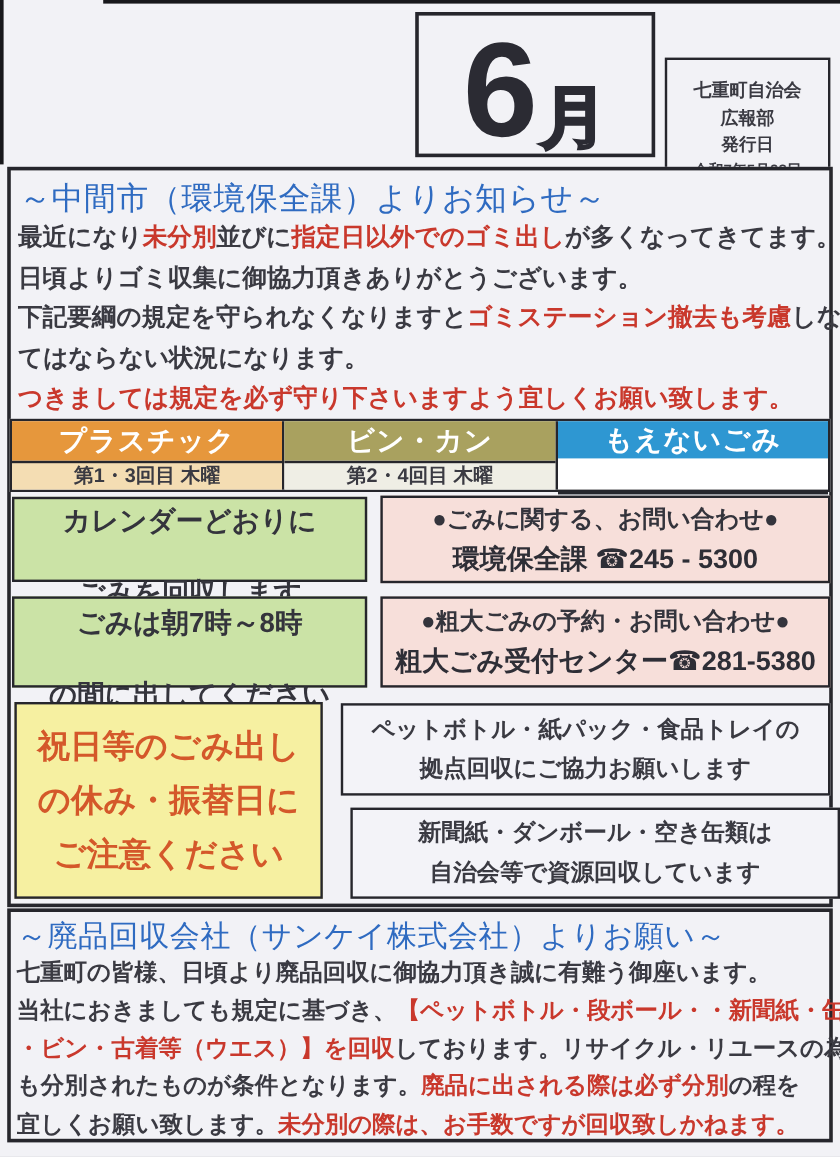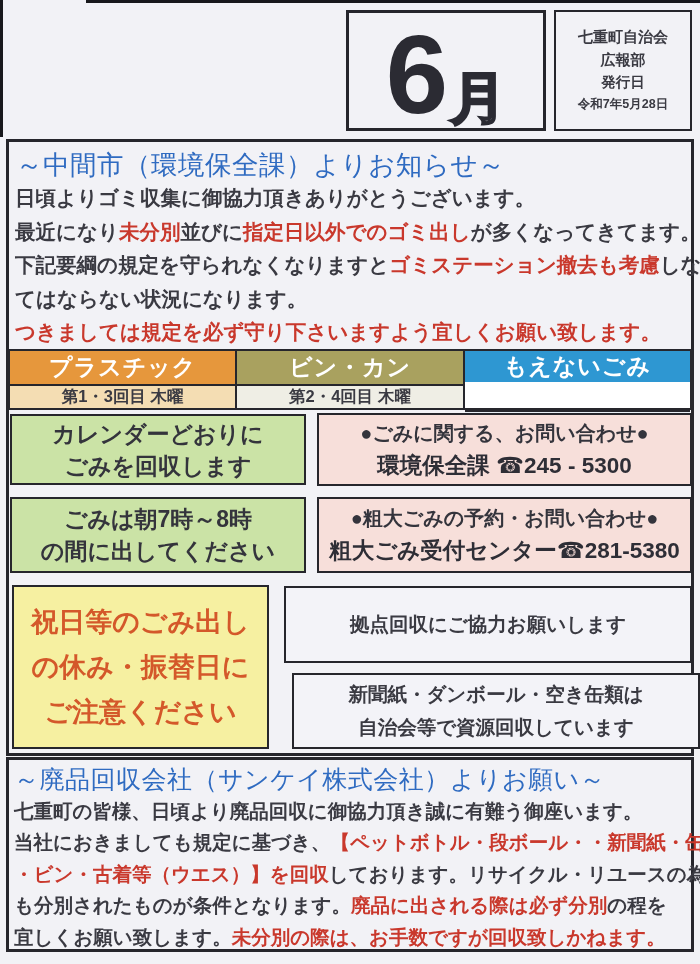--- a/index.html
+++ b/index.html
@@ -9,40 +9,40 @@
   .ib{position:absolute;box-sizing:border-box;border:2.5px solid var(--border,#26262c);}
   
   .masthead-title{position:absolute;left:14px;top:22px;font-size:63px;font-weight:900;color:var(--ink,#2b2b33);letter-spacing:1px;white-space:nowrap;}
   .issue-no{position:absolute;right:62px;bottom:1px;font-size:25px;font-weight:900;color:var(--ink,#2b2b33);}
   .month-box{display:flex;align-items:flex-end;justify-content:center;padding-bottom:2px;}
   .month-num{font-size:112px;line-height:0.92;font-weight:900;color:var(--ink,#2b2b33);}
   .month-kanji{font-size:56px;line-height:1;font-weight:900;color:var(--ink,#2b2b33);margin-left:2px;}
   @supports (-webkit-text-stroke: 2px #000){
     .month-kanji{color:var(--paper,#f2f2f6);-webkit-text-stroke:2.5px var(--ink,#2b2b33);}
   }
-  .pub-box{display:flex;flex-direction:column;justify-content:space-evenly;align-items:center;padding:12px 2px;}
+  .pub-box{display:flex;flex-direction:column;justify-content:space-evenly;align-items:center;padding:12px 2px;margin-top:38px;}
   .pub-box div{font-weight:700;color:var(--dark,#3a3a42);white-space:nowrap;}
   .pub-l0,.pub-l1{font-size:15px;}
   .pub-l2{font-size:14.5px;}
   .pub-l3{font-size:12.5px;}
   
   .sec-title{position:absolute;font-weight:400;color:var(--blue,#2f6bc1);white-space:nowrap;letter-spacing:0.5px;}
   .bodylines{position:absolute;}
   .bodylines p{margin:0;font-weight:700;color:var(--dark,#3a3a42);white-space:nowrap;}
   .b1 p{font-size:20.5px;height:33.6px;line-height:33.6px;}
   .b2 p{font-size:19.5px;height:31.4px;line-height:31.4px;}
   
   .sched{position:absolute;left:8px;top:349px;width:684px;height:61px;display:flex;border:2.5px solid var(--border,#26262c);box-sizing:border-box;background:#fff;}
   .sched .col{flex:1;display:flex;flex-direction:column;min-width:0;}
   .sched .col + .col{border-left:2px solid var(--border,#26262c);}
   .sched .hd{height:35px;display:flex;align-items:center;justify-content:center;color:#fff;font-size:23px;font-weight:900;letter-spacing:1px;white-space:nowrap;}
   .sched .sb{flex:1;display:flex;align-items:center;justify-content:center;font-size:16.5px;font-weight:700;color:var(--dark,#3a3a42);border-top:2px solid var(--border,#26262c);white-space:nowrap;}
   
   .ctr{display:flex;flex-direction:column;align-items:center;justify-content:center;text-align:center;}
-  .greenbox div{font-size:23px;font-weight:900;color:#34343c;line-height:32px;white-space:nowrap;}
+  .greenbox div{font-size:23px;font-weight:900;color:#34343c;line-height:32px;white-space:nowrap;margin-top:28px;}
   .pinkbox .l0{font-size:20px;font-weight:900;color:#34343c;line-height:31px;white-space:nowrap;}
   .pinkbox .l1{font-size:22.5px;font-weight:900;color:#2e2e36;line-height:33px;white-space:nowrap;}
   .yellowbox div{font-size:27px;font-weight:900;color:var(--vermillion,#d4582a);line-height:45px;white-space:nowrap;}
   .whitebox div{font-size:19.5px;font-weight:700;color:var(--dark,#3a3a42);line-height:33px;white-space:nowrap;}
   .artifact{position:absolute;background:#18181c;}
 </style>
 </head>
 <body>
 
 <div class="page">
@@ -61,22 +61,22 @@
     <div class="pub-l1">広報部</div>
     <div class="pub-l2">発行日</div>
     <div class="pub-l3">令和7年5月28日</div>
   </div>
 
   <div class="box" style="left:6px;top:139px;width:688px;height:617px;"></div>
 
   <div class="sec-title" style="left:16px;top:147px;font-size:26.5px;">～中間市（環境保全課）よりお知らせ～</div>
 
   <div class="bodylines b1" style="left:15px;top:181px;width:672px;">
+    <p><span>最近になり</span><span style="color: var(--red);">未分別</span><span>並びに</span><span style="color: var(--red);">指定日以外でのゴミ出し</span><span>が多くなってきてます。</span></p>
     <p><span>日頃よりゴミ収集に御協力頂きありがとうございます。</span></p>
-    <p><span>最近になり</span><span style="color: var(--red);">未分別</span><span>並びに</span><span style="color: var(--red);">指定日以外でのゴミ出し</span><span>が多くなってきてます。</span></p>
     <p><span>下記要綱の規定を守られなくなりますと</span><span style="color: var(--red);">ゴミステーション撤去も考慮</span><span>しなく</span></p>
     <p><span>てはならない状況になります。</span></p>
     <p><span style="color: var(--red);">つきましては規定を必ず守り下さいますよう宜しくお願い致します。</span></p>
   </div>
 
   <div class="sched">
     <div class="col">
       <div class="hd" style="background: rgb(230, 151, 60);">プラスチック</div>
       <div class="sb" style="background: rgb(244, 221, 179);">第1・3回目 木曜</div>
     </div>
@@ -107,20 +107,21 @@
     <div class="l0">●粗大ごみの予約・お問い合わせ●</div>
     <div class="l1">粗大ごみ受付センター☎281-5380</div>
   </div>
 
   <div class="ib ctr yellowbox" style="left: 12px; top: 585px; width: 257px; height: 164px; background: rgb(246, 240, 161);">
     <div>祝日等のごみ出し</div>
     <div>の休み・振替日に</div>
     <div>ご注意ください</div>
   </div>
   <div class="ib ctr whitebox" style="left: 284px; top: 586px; width: 408px; height: 77px; background: rgb(243, 243, 248);">
+    <div>ペットボトル・紙パック・食品トレイの</div>
     <div>拠点回収にご協力お願いします</div>
   </div>
   <div class="ib ctr whitebox" style="left: 284px; top: 673px; width: 408px; height: 76px; background: rgb(243, 243, 248); margin-left: 8px;">
     <div>新聞紙・ダンボール・空き缶類は</div>
     <div>自治会等で資源回収しています</div>
   </div>
 
   <div class="box" style="left:6px;top:757px;width:688px;height:195px;"></div>
 
   <div class="sec-title" style="left:14px;top:763px;font-size:25px;">～廃品回収会社（サンケイ株式会社）よりお願い～</div>

